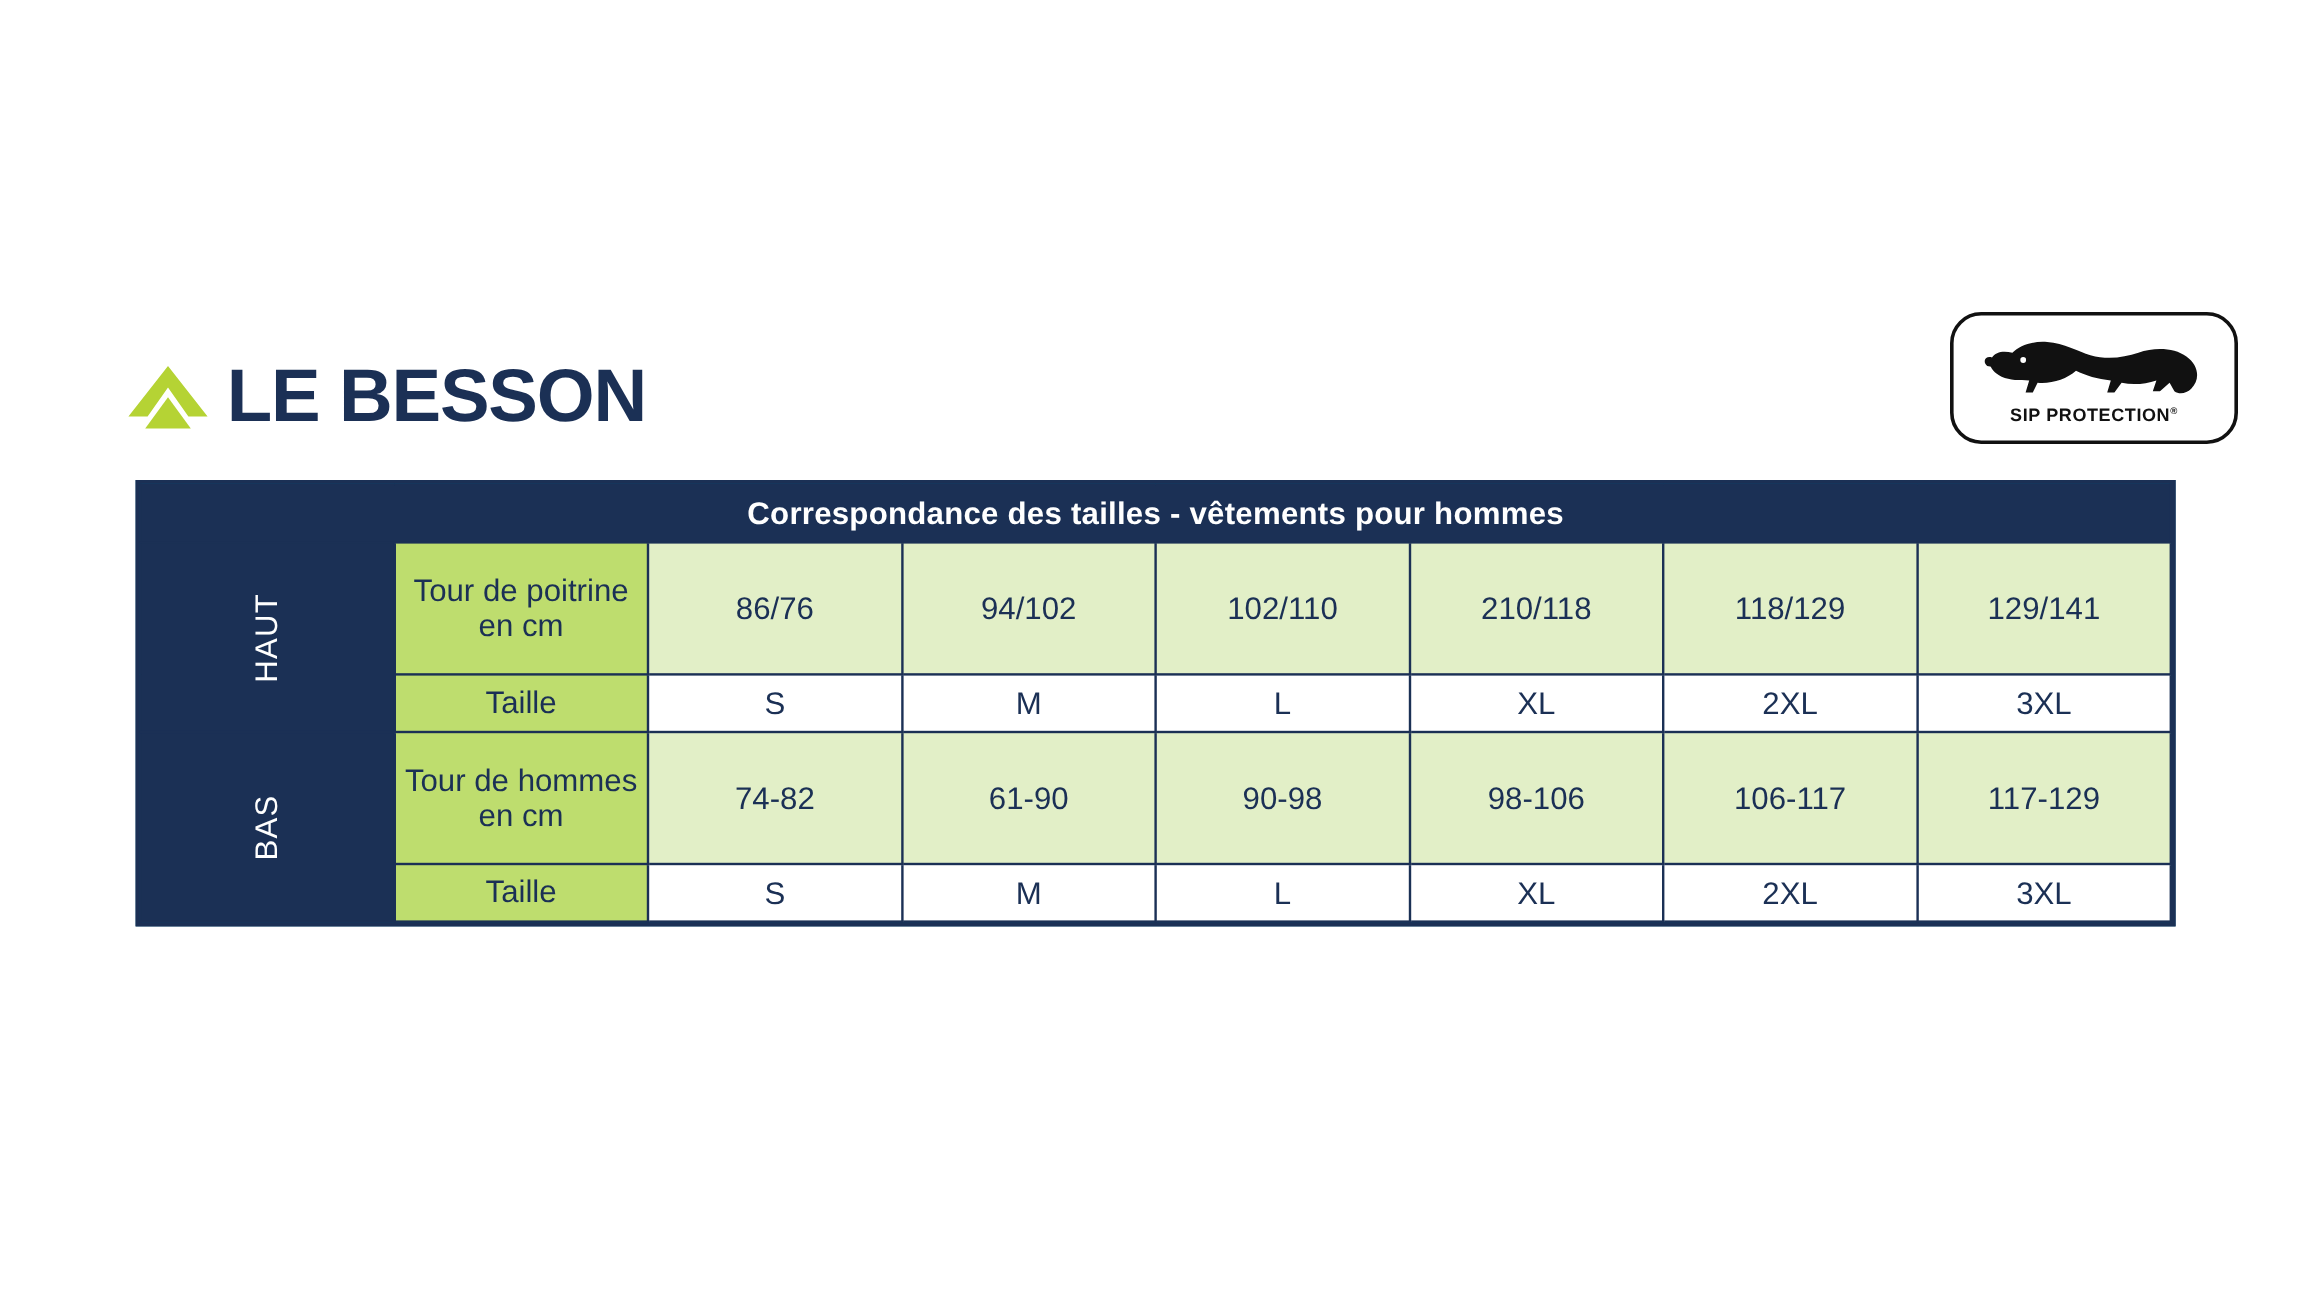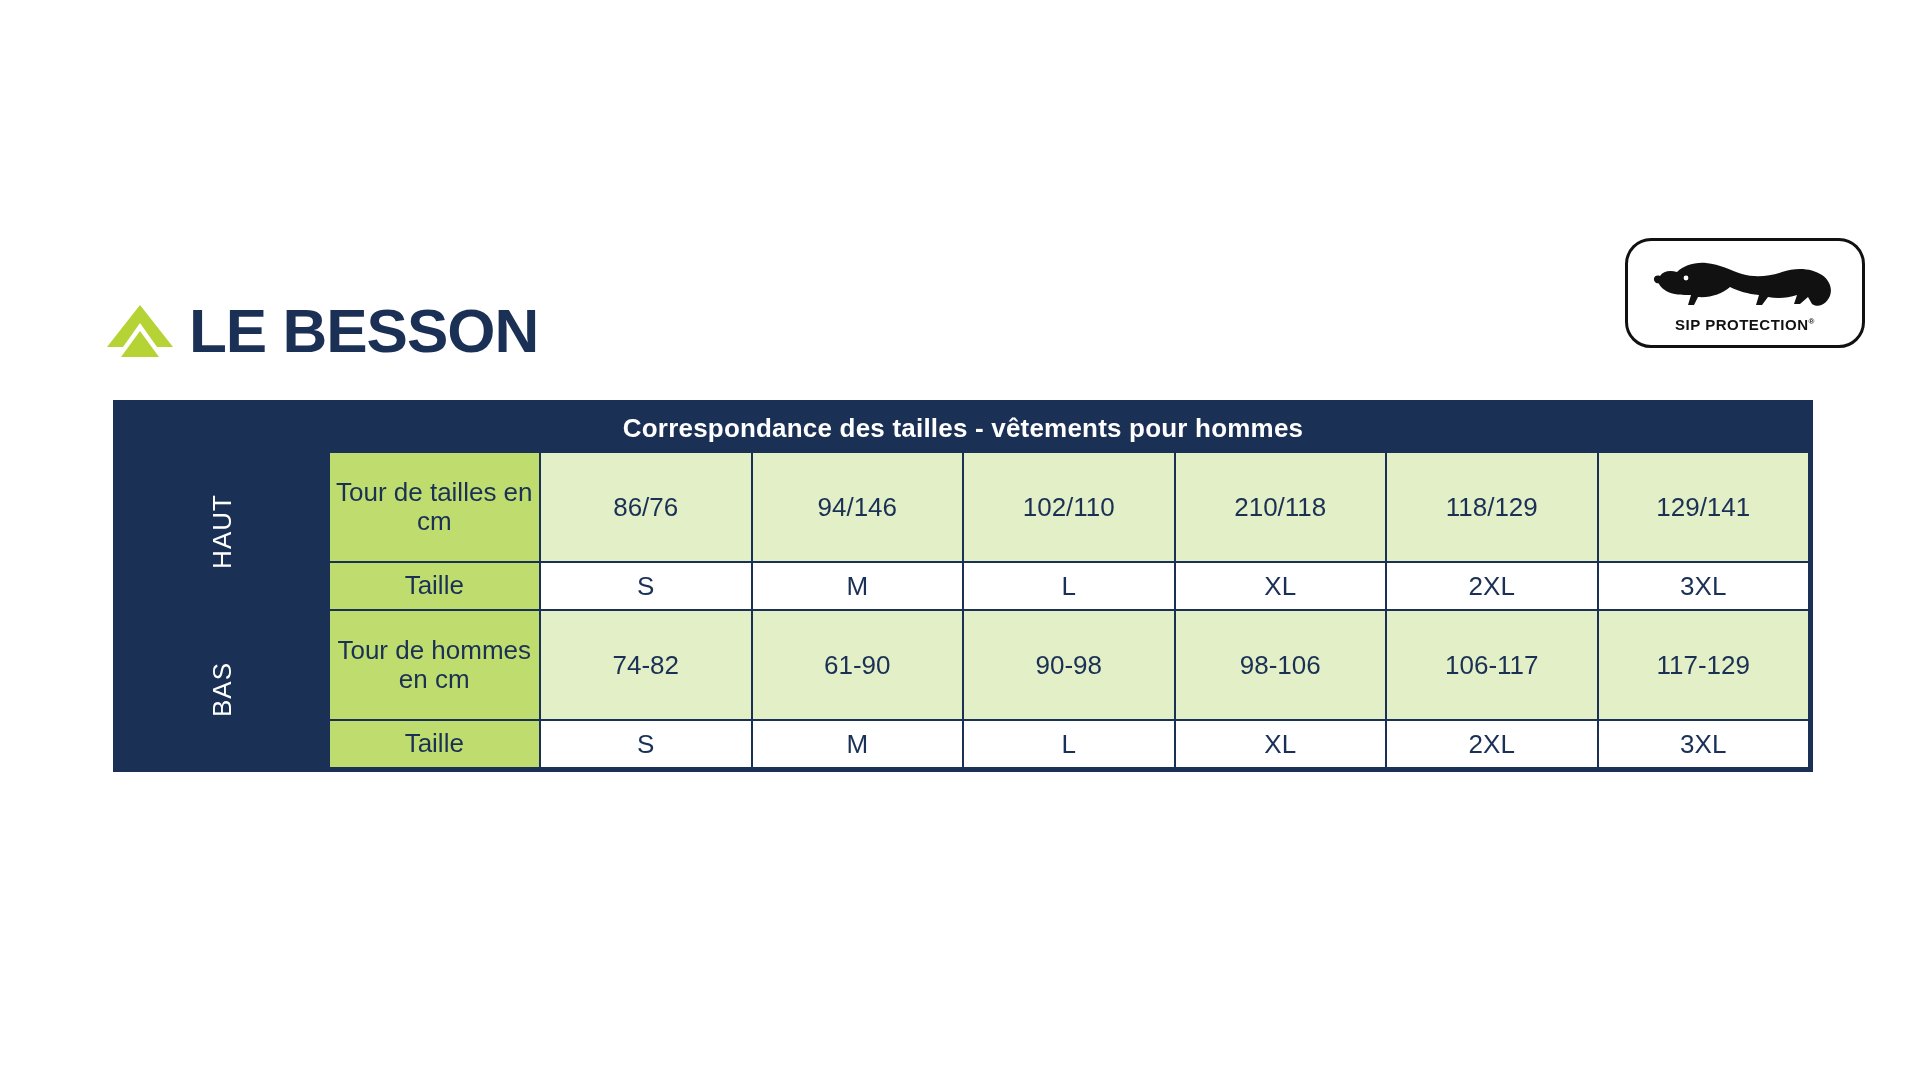--- a/index.html
+++ b/index.html
@@ -40,21 +40,21 @@
     letter-spacing: -1px;
     color: #1b3055;
     line-height: 1;
     white-space: nowrap;
   }
 
   
   .sip-logo {
     position: absolute;
     right: 55px;
-    top: 238px;
+    top: 260px;
     width: 240px;
     height: 110px;
     border: 3px solid #111111;
     border-radius: 26px;
     background: #ffffff;
     display: flex;
     flex-direction: column;
     align-items: center;
     justify-content: center;
     box-sizing: border-box;
@@ -164,23 +164,23 @@
     <table class="size-table">
       <tbody>
         <tr>
           <td class="title-cell" colspan="8">Correspondance des tailles - vêtements pour hommes</td>
         </tr>
 
         <tr>
           <td class="group-cell" rowspan="2">
             <span>HAUT</span>
           </td>
-          <td class="label-cell two-line">Tour de tailles en cm</td>
+          <td class="label-cell two-line">Tour de poitrine en cm</td>
           <td class="measure-cell">86/76</td>
-          <td class="measure-cell">94/146</td>
+          <td class="measure-cell">94/102</td>
           <td class="measure-cell">102/110</td>
           <td class="measure-cell">210/118</td>
           <td class="measure-cell">118/129</td>
           <td class="measure-cell">129/141</td>
         </tr>
         <tr>
           <td class="label-cell">Taille</td>
           <td class="size-cell">S</td>
           <td class="size-cell">M</td>
           <td class="size-cell">L</td>

